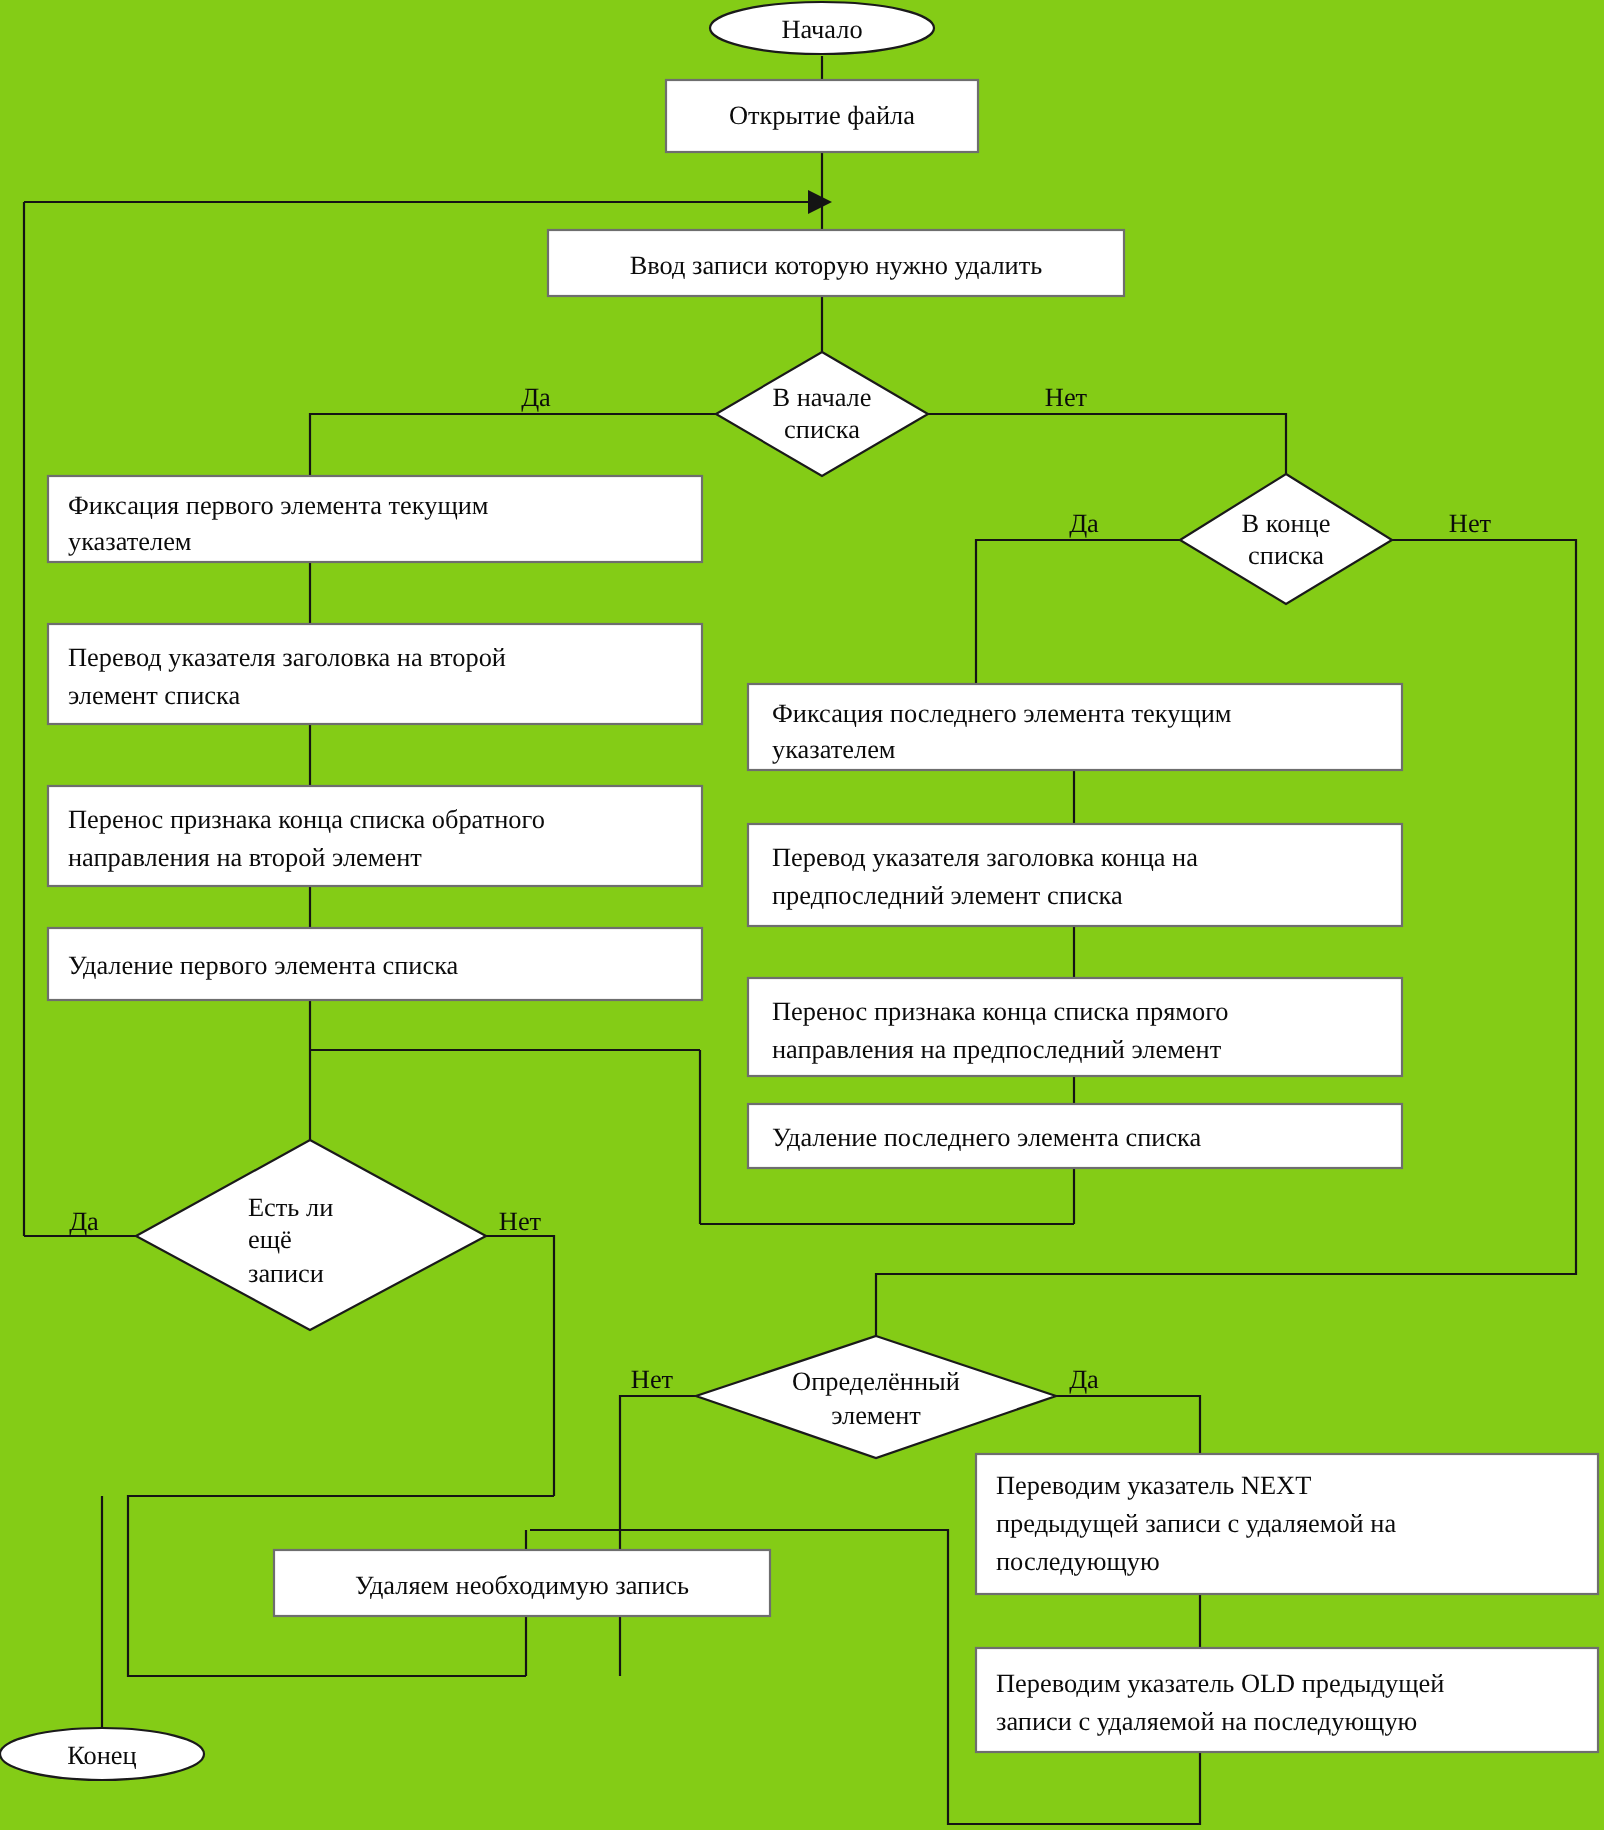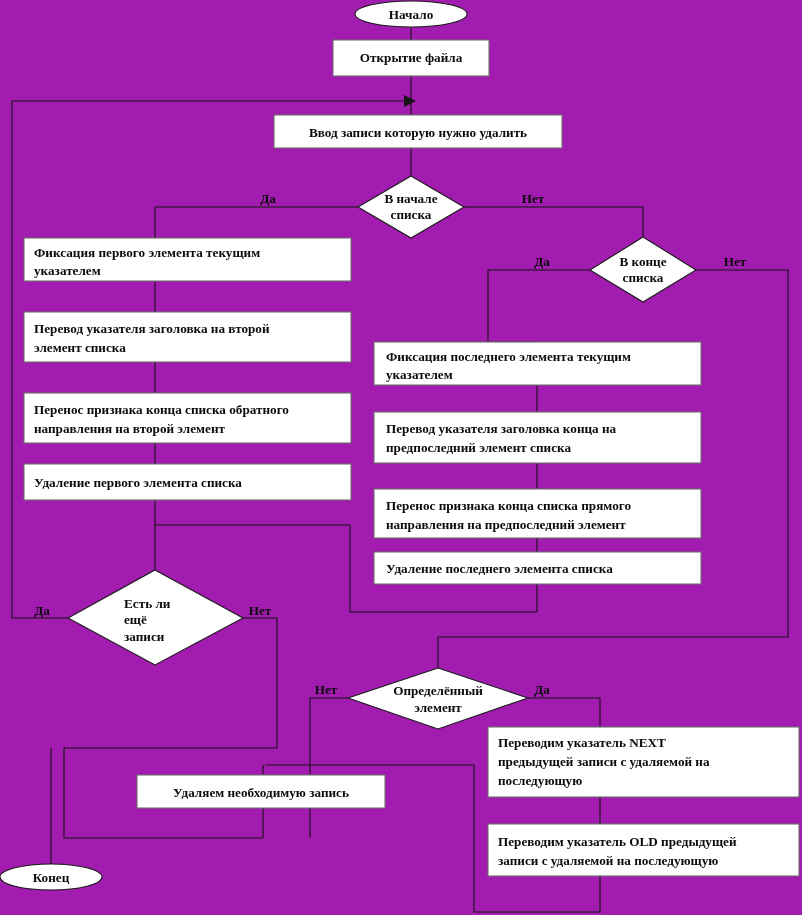--- a/index.html
+++ b/index.html
@@ -4,23 +4,22 @@
 <style>
   html, body {
     margin: 0;
     padding: 0;
     background: #ffffff;
   }
   #canvas-wrap {
     position: relative;
     width: 802px;
     height: 915px;
-    background: #a21caf;
+    background: #84cc16;
     overflow: hidden;
-    font-weight: bold;
   }
   svg#flow {
     position: absolute;
     left: 0;
     top: 0;
     width: 802px;
     height: 915px;
     display: block;
   }
   .node-rect {

